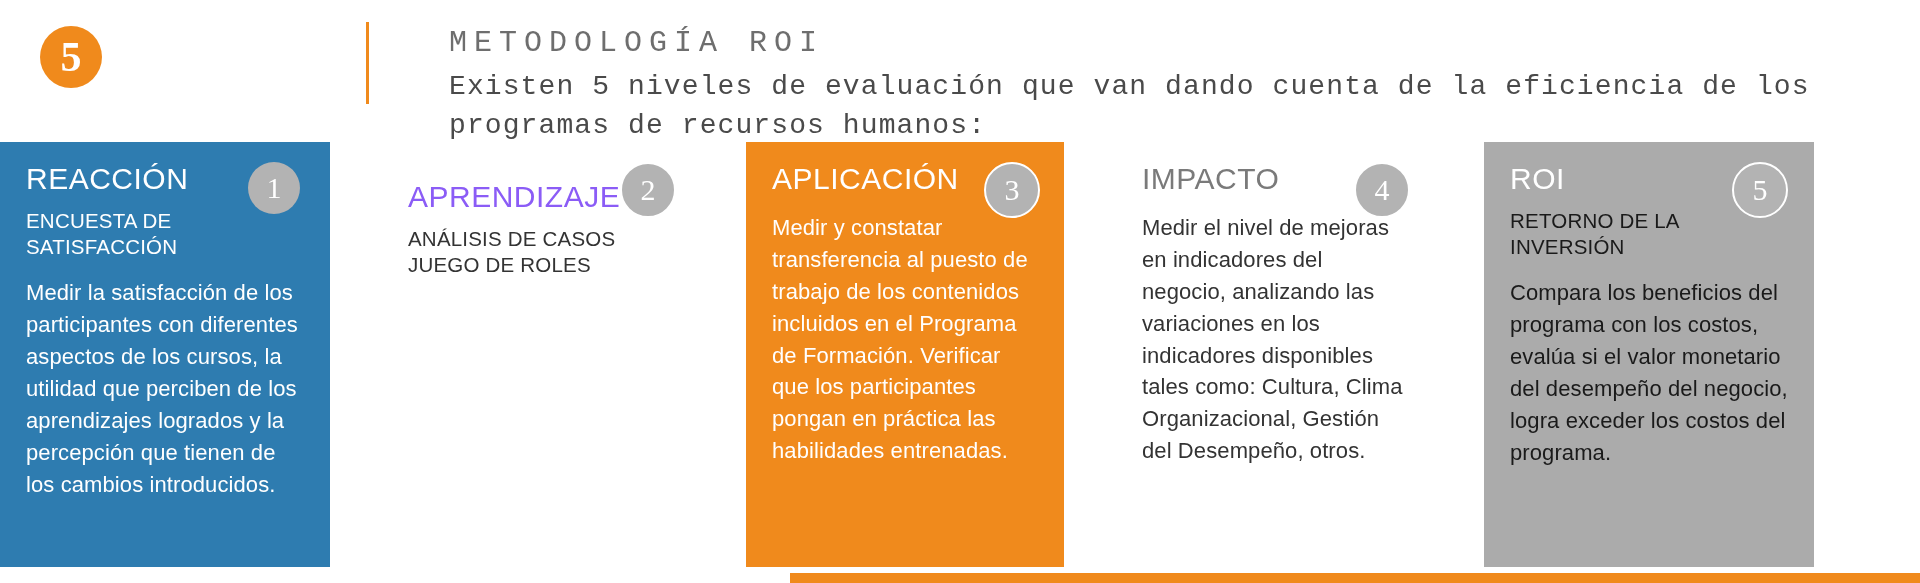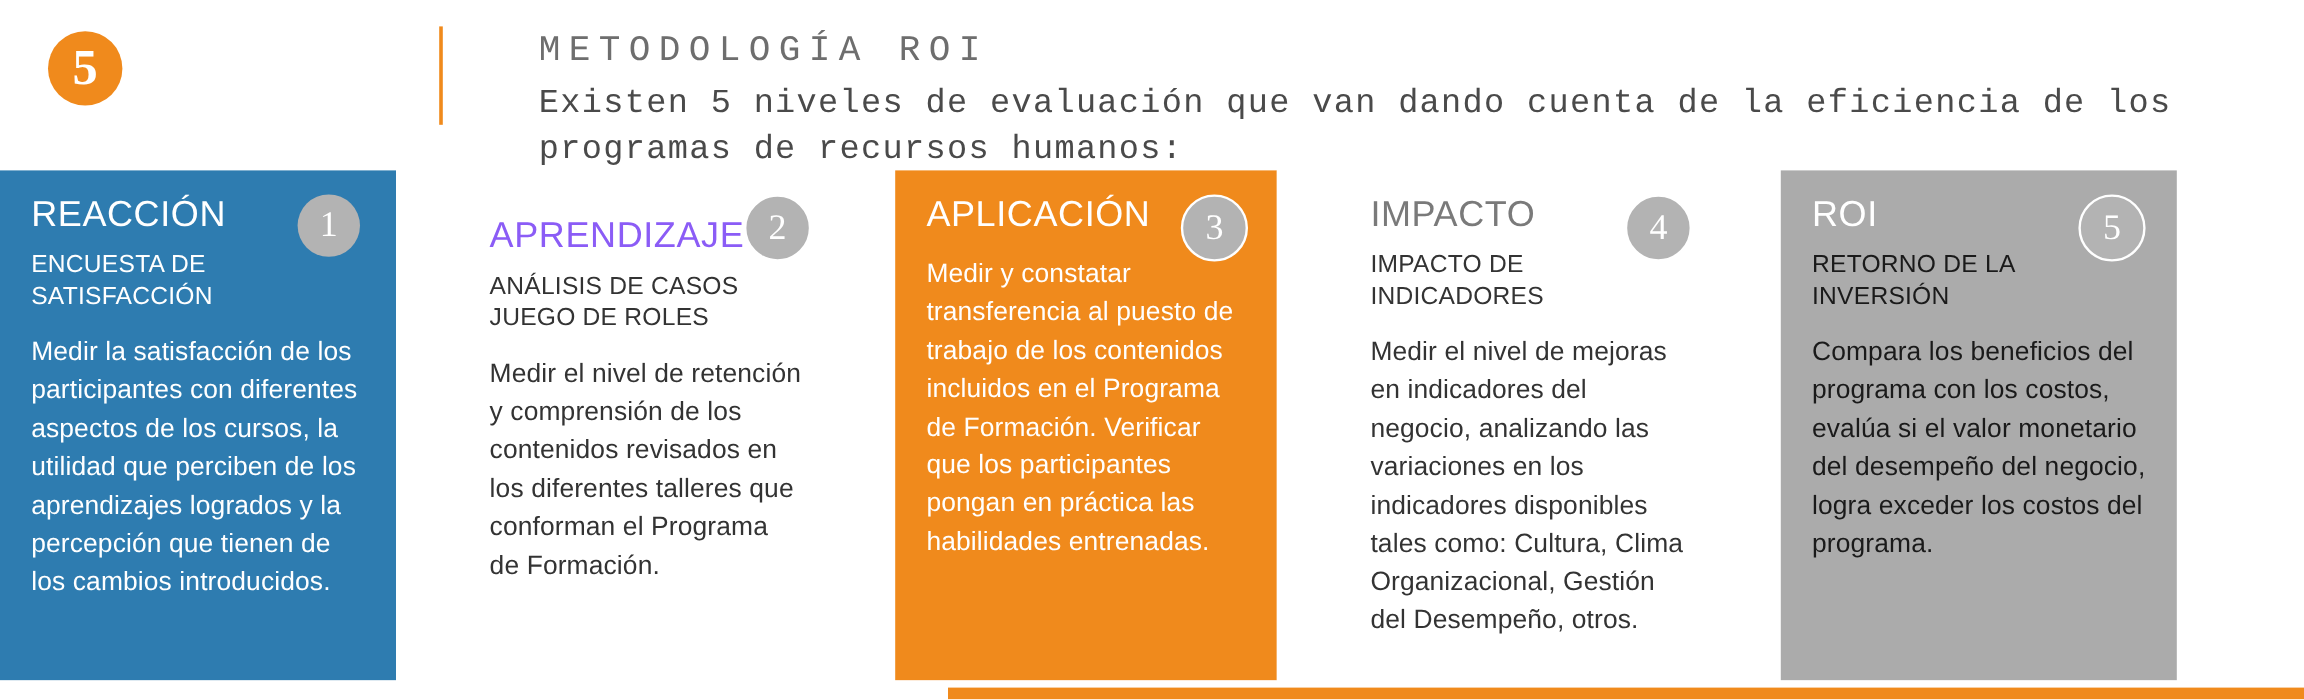--- a/index.html
+++ b/index.html
@@ -202,37 +202,35 @@
       <h4>ENCUESTA DE SATISFACCIÓN</h4>
       <p>Medir la satisfacción de los participantes con diferentes aspectos de los cursos, la utilidad que perciben de los aprendizajes logrados y la percepción que tienen de los cambios introducidos.</p>
     </div>
 
     <div class="col spacer" style="width:18px"></div>
 
     <div class="col col-1">
       <div class="num">2</div>
       <h3>APRENDIZAJE</h3>
       <h4>ANÁLISIS DE CASOS JUEGO DE ROLES</h4>
-      <p>Medir el nivel de retención y comprensión de los contenidos revisados en los diferentes talleres que conforman el Programa de Formación.</p>
     </div>
 
     <div class="col spacer" style="width:8px"></div>
 
     <div class="col col-2">
       <div class="num">3</div>
       <h3>APLICACIÓN</h3>
       <p>Medir y constatar transferencia al puesto de trabajo de los contenidos incluidos en el Programa de Formación. Verificar que los participantes pongan en práctica las habilidades entrenadas.</p>
     </div>
 
     <div class="col spacer" style="width:10px"></div>
 
     <div class="col col-3">
       <div class="num">4</div>
       <h3>IMPACTO</h3>
-      <h4>IMPACTO DE INDICADORES</h4>
       <p>Medir el nivel de mejoras en indicadores del negocio, analizando las variaciones en los indicadores disponibles tales como: Cultura, Clima Organizacional, Gestión del Desempeño, otros.</p>
     </div>
 
     <div class="col spacer" style="width:8px"></div>
 
     <div class="col col-4">
       <div class="num">5</div>
       <h3>ROI</h3>
       <h4>RETORNO DE LA INVERSIÓN</h4>
       <p>Compara los beneficios del programa con los costos, evalúa si el valor monetario del desempeño del negocio, logra exceder los costos del programa.</p>

